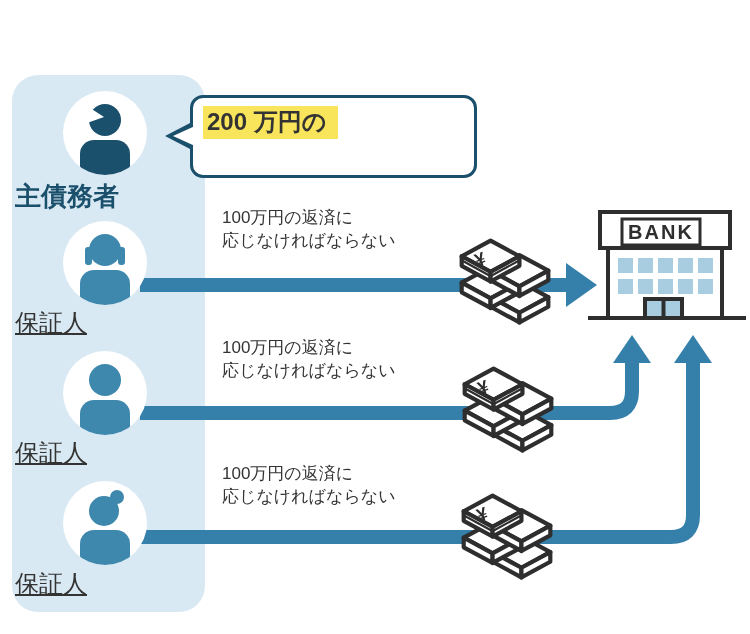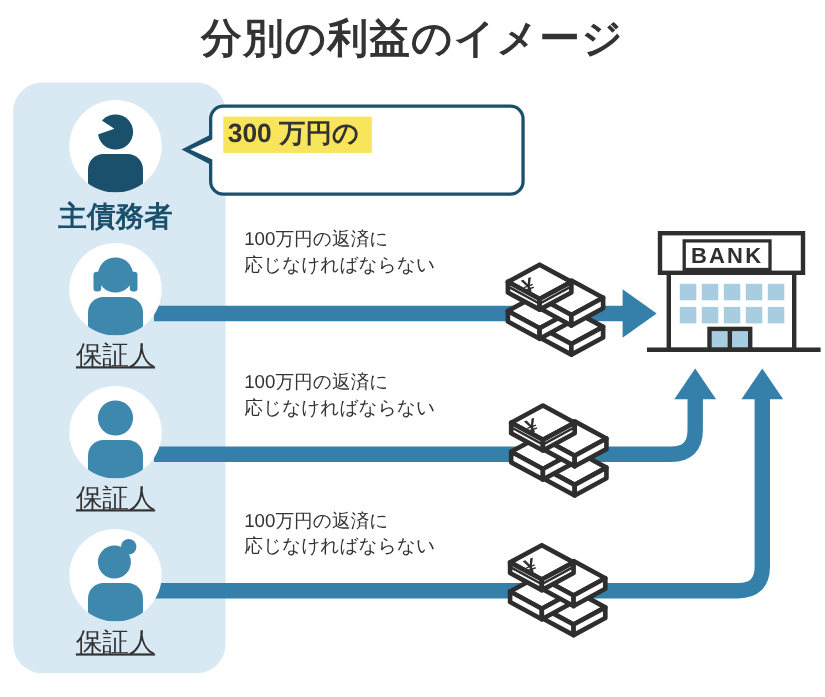--- a/index.html
+++ b/index.html
@@ -18,21 +18,21 @@
   .arrows { position:absolute; left:0; top:0; z-index:1; }
   .avatar {
     position:absolute; width:84px; height:84px; border-radius:50%;
     background:#ffffff; overflow:hidden; z-index:2;
   }
   .av-debtor { left:63px; top:91px; }
   .av-g1 { left:63px; top:221px; }
   .av-g2 { left:63px; top:351px; }
   .av-g3 { left:63px; top:481px; }
   .person-label {
-    position:absolute; left:15px; width:180px; text-align:center; z-index:2;
+    position:absolute; left:15px; width:180px; text-align:left; z-index:2;
   }
   .debtor-label { top:179px; font-size:26px; font-weight:800; color:#1b506c; }
   .g-label { font-size:24px; font-weight:500; color:#333333;text-decoration:underline; }
   .g1-label { top:307px; }
   .g2-label { top:437px; }
   .g3-label { top:568px; }
   .row-text {
     position:absolute; left:222px; font-size:17px; font-weight:500;
     color:#333333; line-height:1.34; z-index:2; white-space:nowrap;
   }
@@ -64,21 +64,20 @@
   .m1 { left:458px; top:237px; }
   .m2 { left:461px; top:365px; }
   .m3 { left:460px; top:492px; }
   .bank { position:absolute; left:588px; top:206px; z-index:2; }
 </style>
 </head>
 <body>
 
 <div class="canvas">
 
-  <div class="title">分別の利益のイメージ</div>
 
   <div class="panel"></div>
 
   <svg class="arrows" width="750" height="634" viewBox="0 0 750 634">
     <g stroke="#3480ab" stroke-width="14" fill="none">
       <path d="M140 285 H568"></path>
       <path d="M140 413 H610 Q632 413 632 391 V362"></path>
       <path d="M140 537 H671 Q693 537 693 515 V362"></path>
     </g>
     <g fill="#3480ab" stroke="none">
@@ -93,21 +92,21 @@
       <circle cx="42" cy="29" r="16" fill="#1b506c"></circle>
       <polygon points="24,15 41,26 24,32" fill="#ffffff"></polygon>
       <rect x="17" y="49" width="50" height="40" rx="14" fill="#1b506c"></rect>
     </svg>
   </div>
   <div class="person-label debtor-label">主債務者</div>
 
   <div class="tail-outer"></div>
   <div class="tail-inner"></div>
   <div class="bubble">
-    <div class="line"><span class="hl">300 万円の</span></div>
+    <div class="line"><span class="hl">200 万円の</span></div>
   </div>
 
   <div class="avatar av-g1">
     <svg width="84" height="84" viewBox="0 0 84 84">
       <g fill="#3e87ad">
         <circle cx="42" cy="29" r="16"></circle>
         <rect x="22" y="26" width="7" height="18" rx="3"></rect>
         <rect x="55" y="26" width="7" height="18" rx="3"></rect>
         <rect x="17" y="49" width="50" height="40" rx="14"></rect>
       </g>

